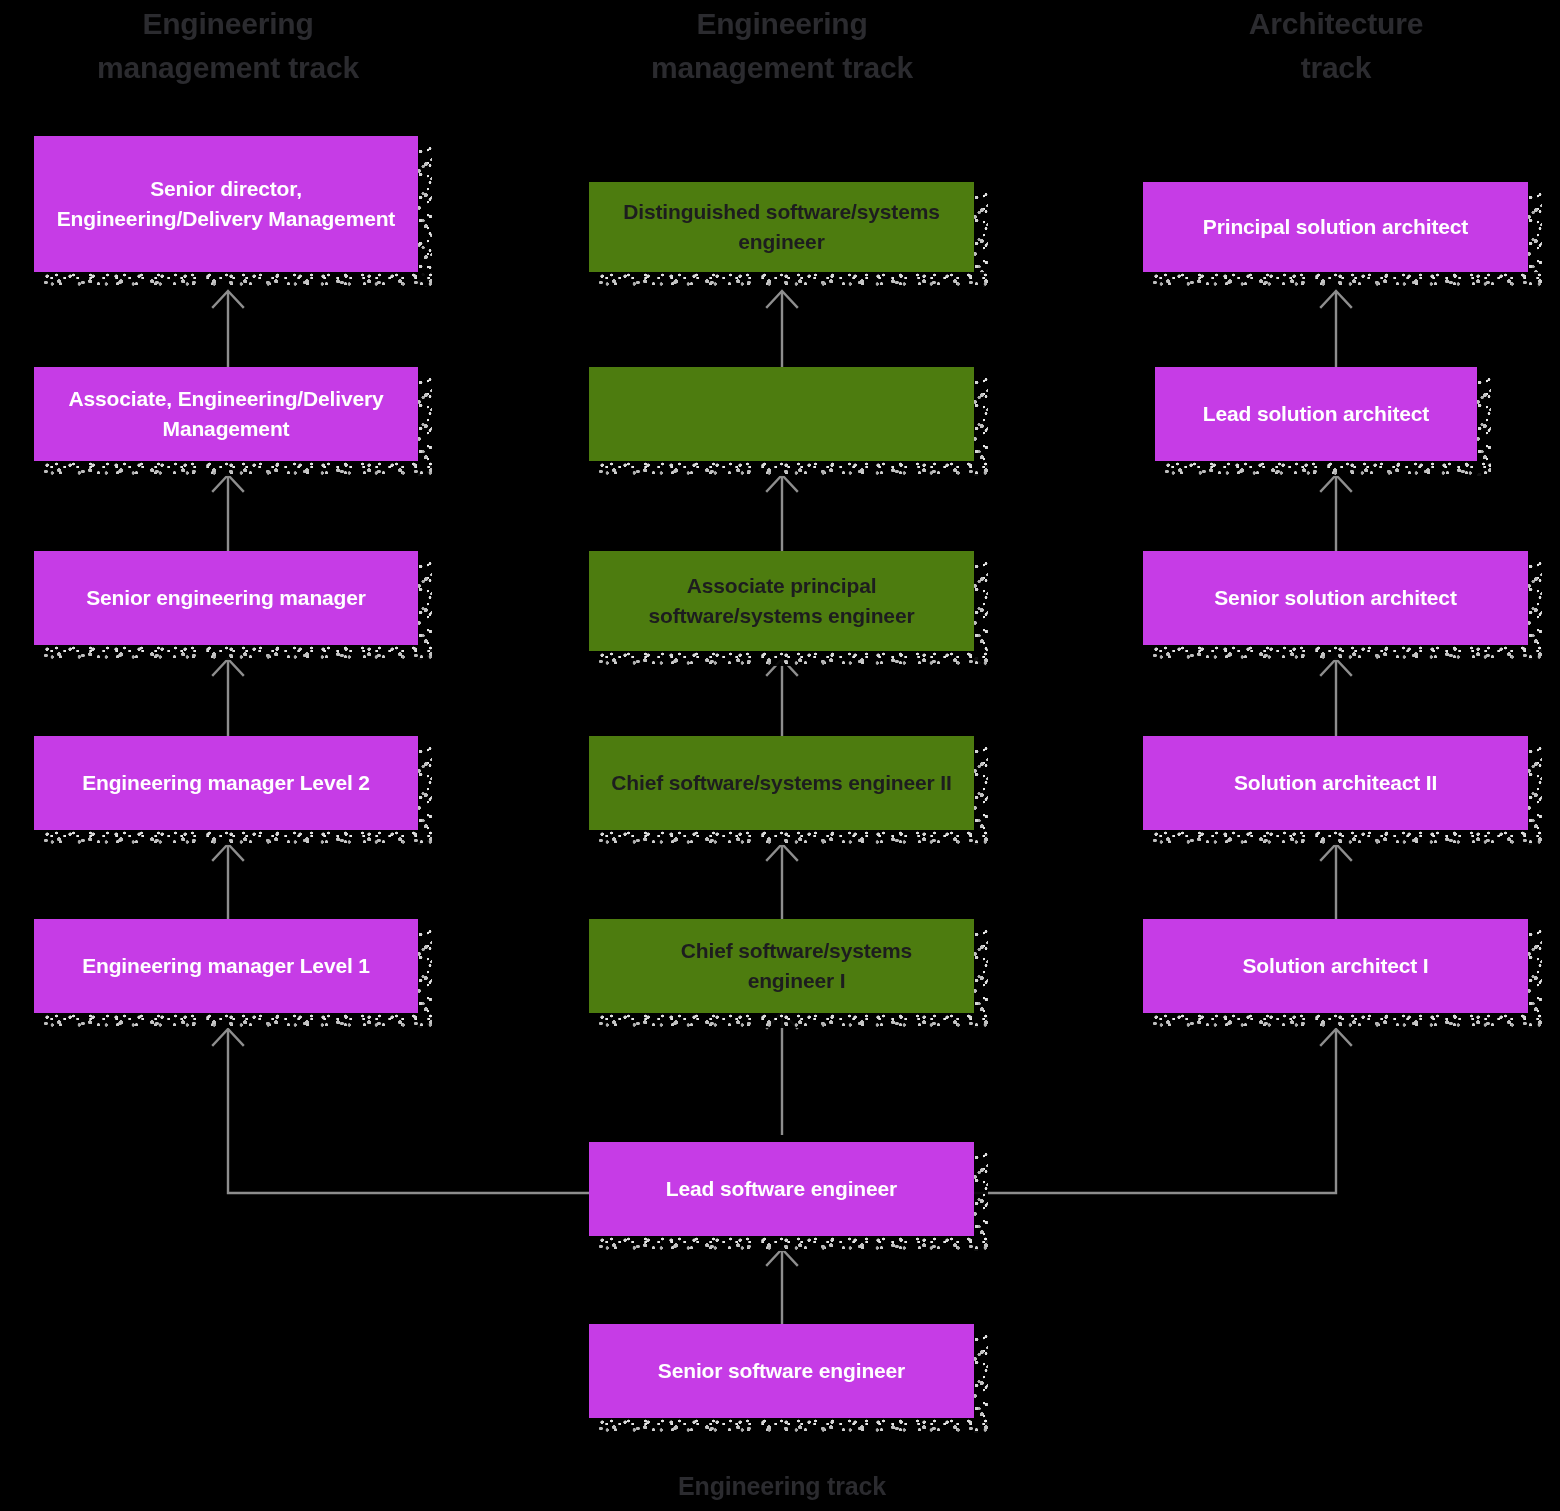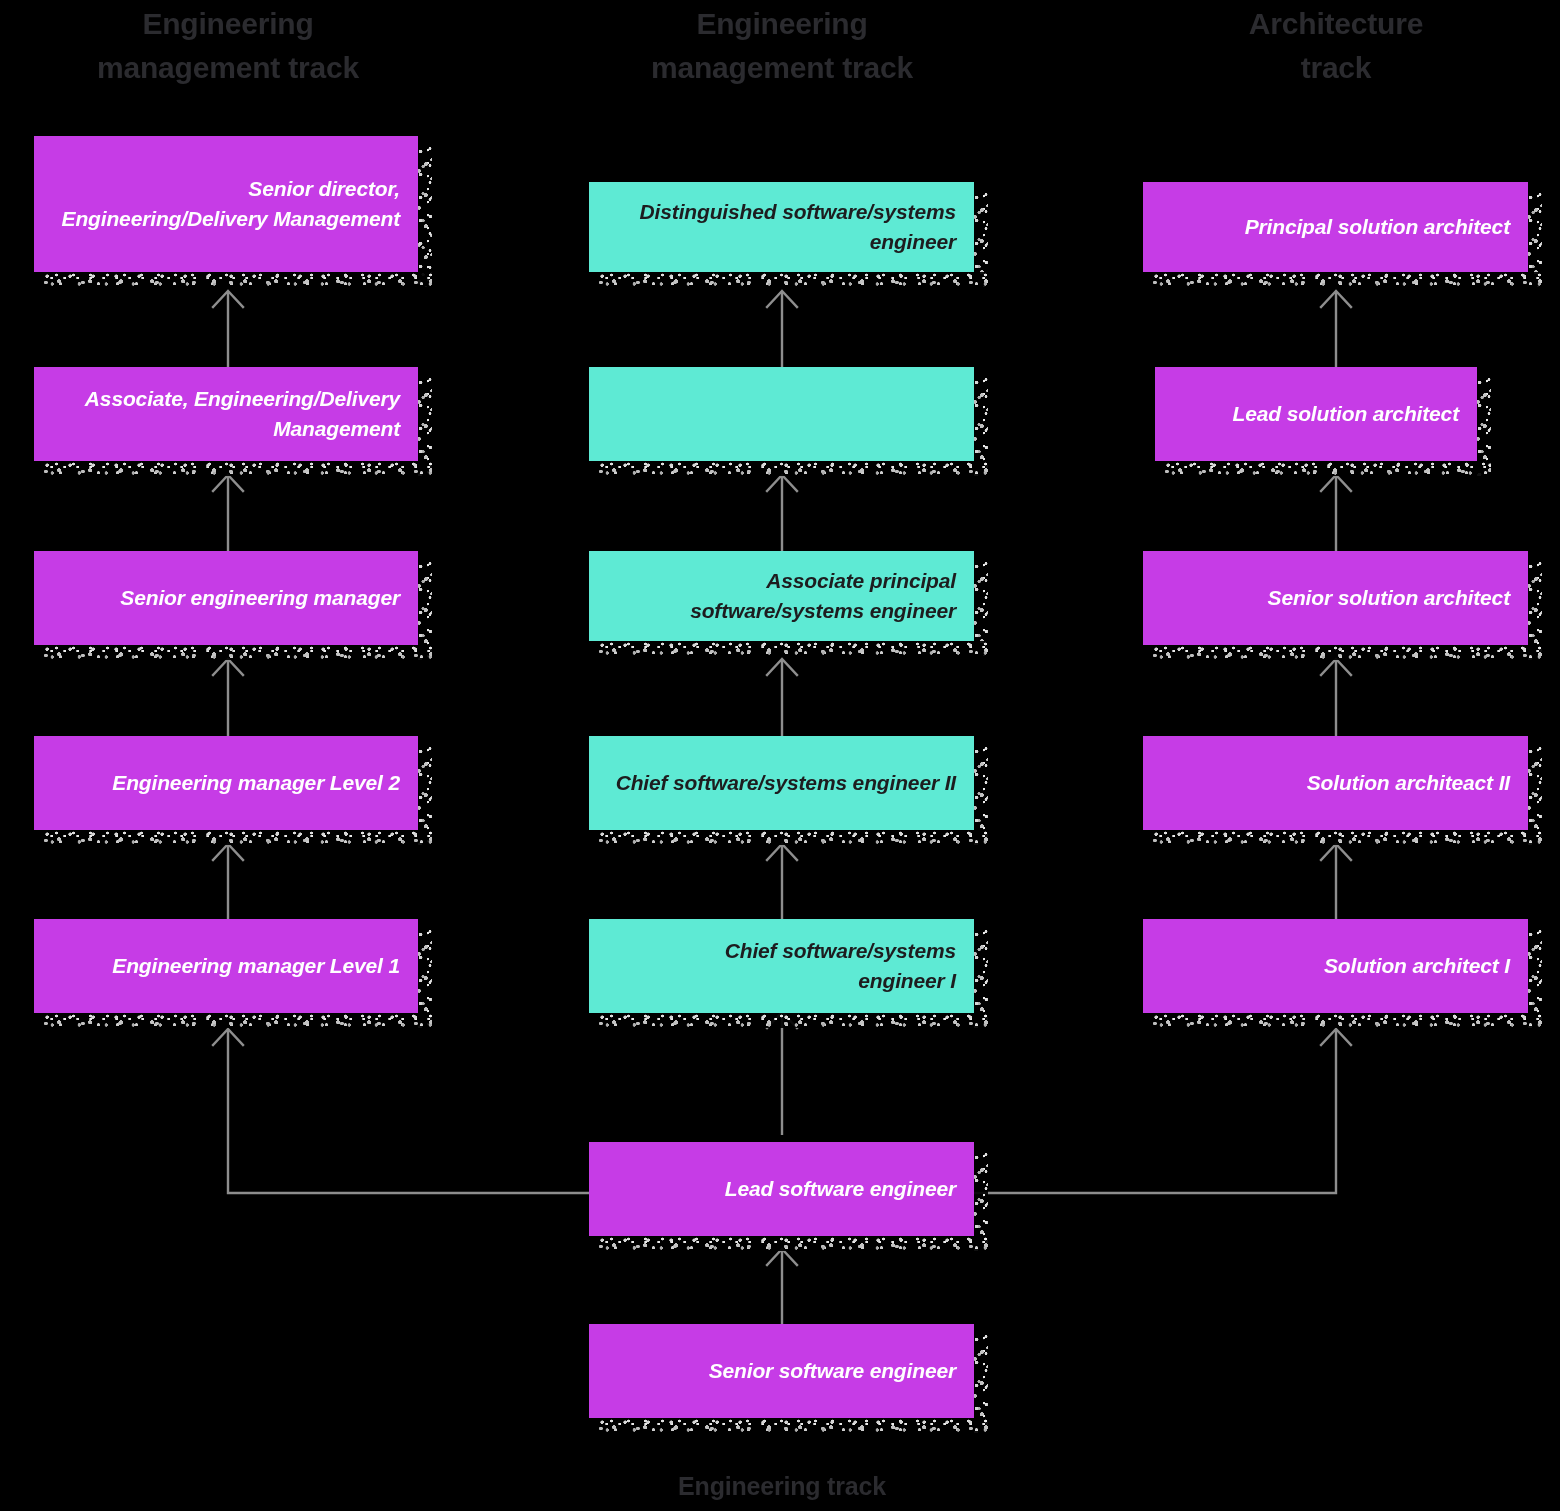--- a/index.html
+++ b/index.html
@@ -44,32 +44,31 @@
     user-select: none;
   }
 
   
   .node {
     position: absolute;
     box-sizing: border-box;
     display: flex;
     align-items: center;
     justify-content: center;
-    text-align: right;
+    text-align: center;
     padding: 4px 18px;
     font-size: 21px;
     font-weight: 700;
     line-height: 1.42;
     letter-spacing: -0.15px;
-    font-style: italic;
   }
   .node .node-label { display: block; width: 100%; }
 
   .node.magenta { background: #c63ce6; color: #ffffff; }
-  .node.green   { background: #5eead4; color: #1d1d1f; }
+  .node.green   { background: #4d7c0f; color: #1d1d1f; }
 
   
   .node .sh-bottom,
   .node .sh-right {
     position: absolute;
     pointer-events: none;
     background-color: #000;
     background-image:
       radial-gradient(circle at 18% 28%, #e9e9e9 1.6px, transparent 1.9px),
       radial-gradient(circle at 52% 62%, #d4d4d4 1.9px, transparent 2.2px),
@@ -240,21 +239,21 @@
     <span class="node-label">Distinguished software/systems engineer</span>
     <span class="sh-right"></span>
     <span class="sh-bottom"></span>
   </div>
 
   <div class="node green" style="left:589px; top:367px; width:385px; height:94px;">
     <span class="sh-right"></span>
     <span class="sh-bottom"></span>
   </div>
 
-  <div class="node green" style="left:589px; top:551px; width:385px; height:90px;">
+  <div class="node green" style="left:589px; top:551px; width:385px; height:100px;">
     <span class="node-label">Associate principal software/systems engineer</span>
     <span class="sh-right"></span>
     <span class="sh-bottom"></span>
   </div>
 
   <div class="node green" style="left:589px; top:736px; width:385px; height:94px;">
     <span class="node-label">Chief software/systems engineer II</span>
     <span class="sh-right"></span>
     <span class="sh-bottom"></span>
   </div>

